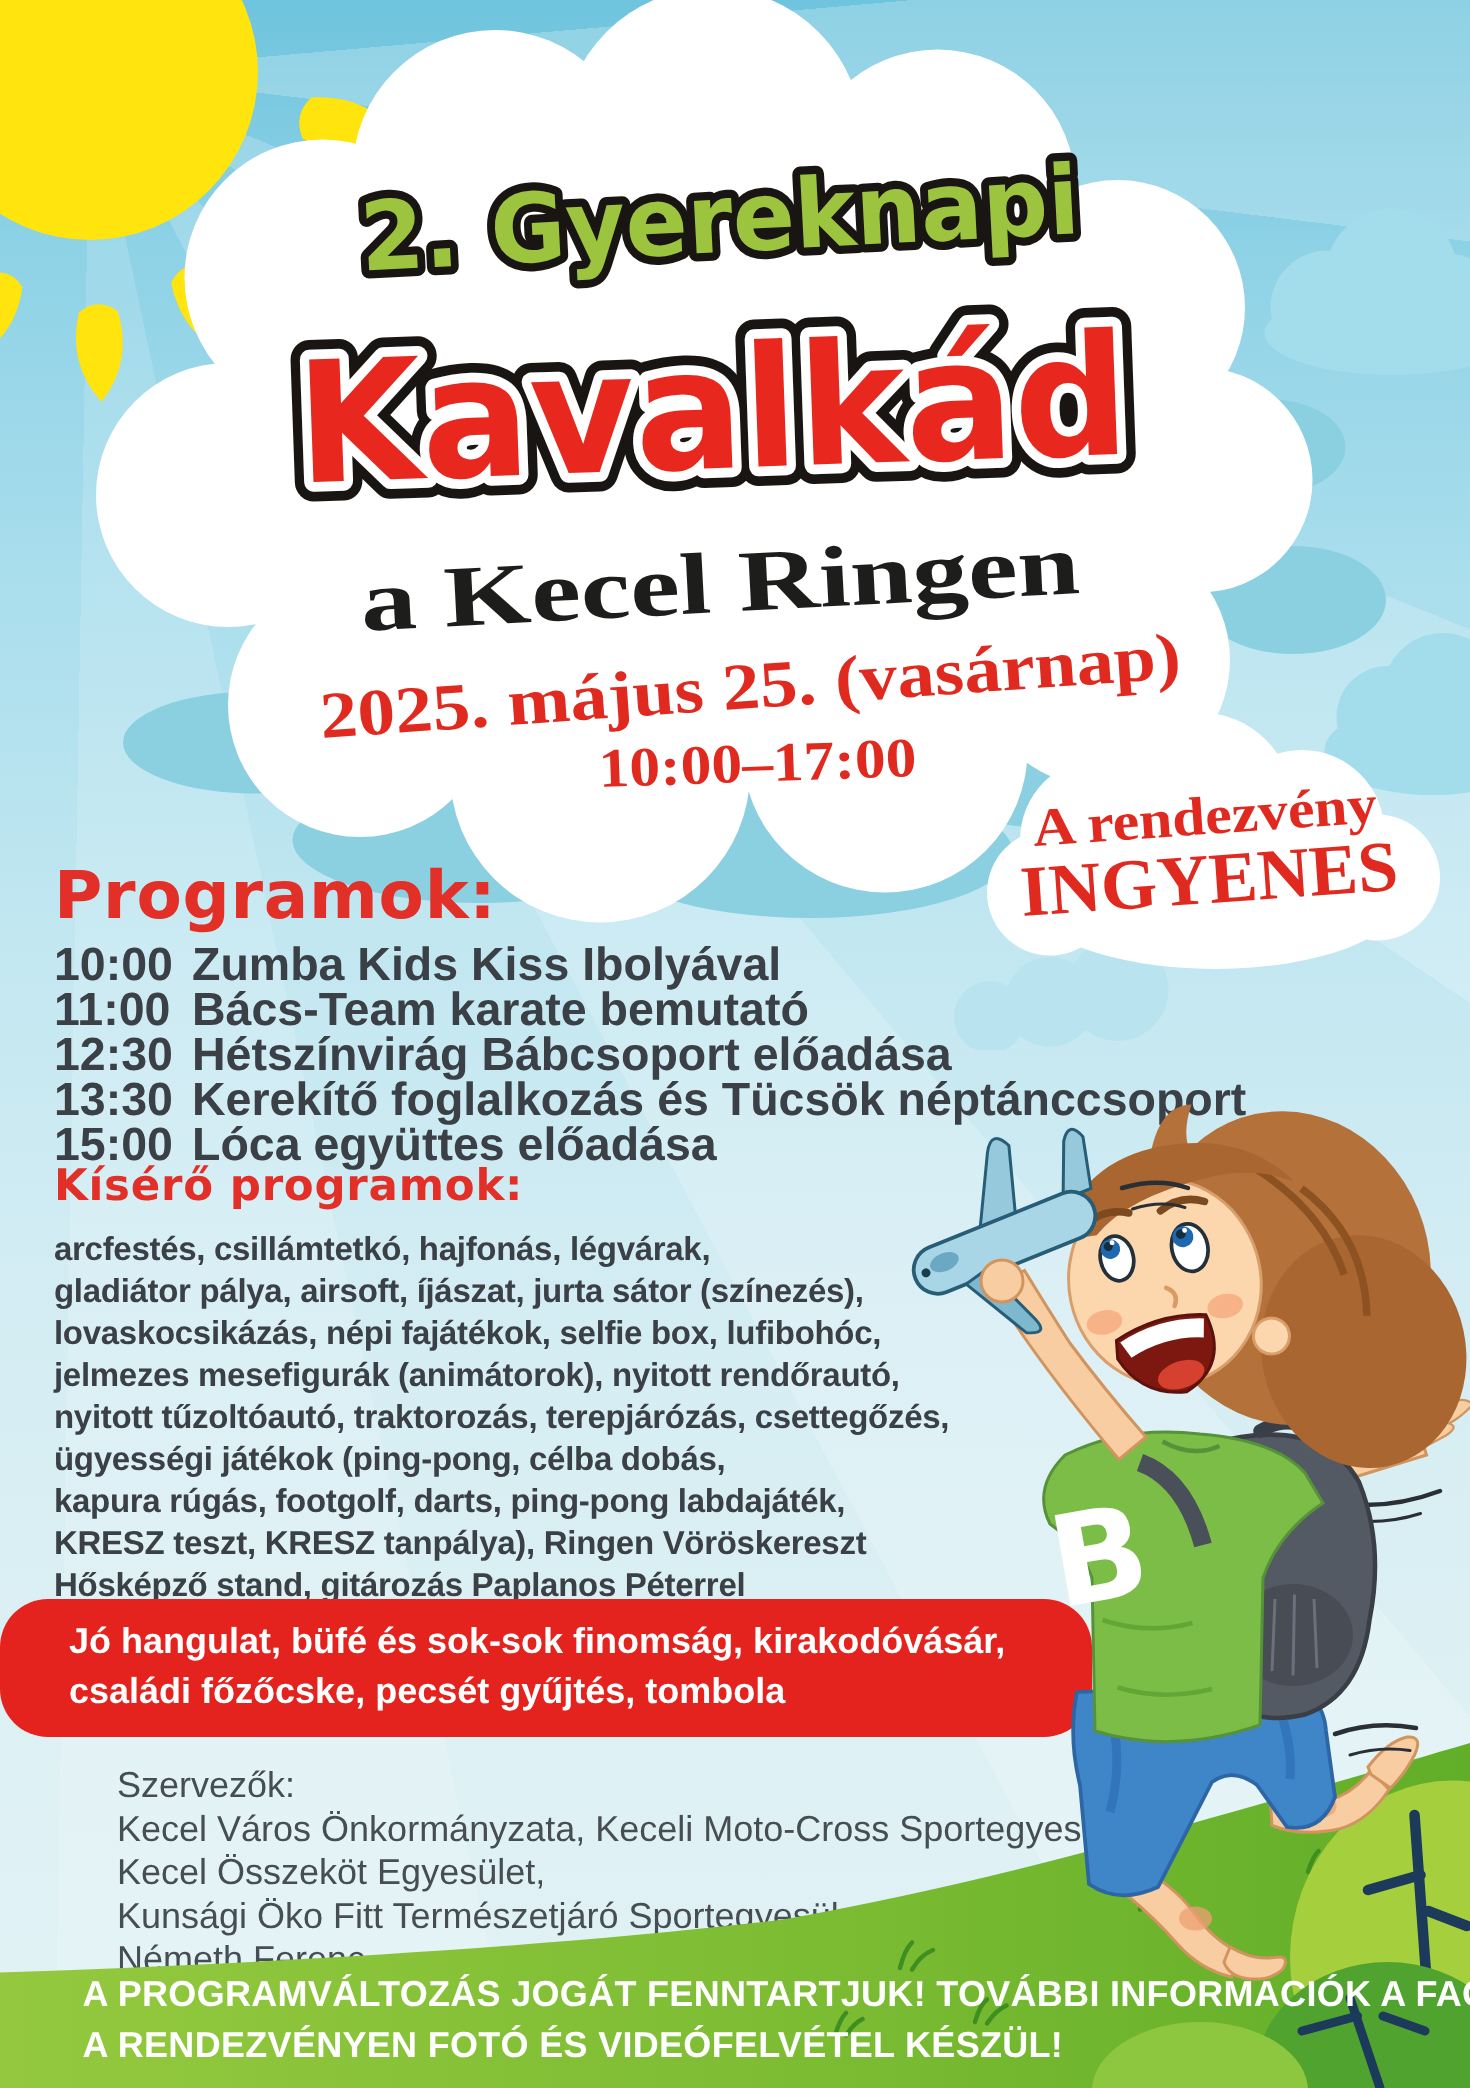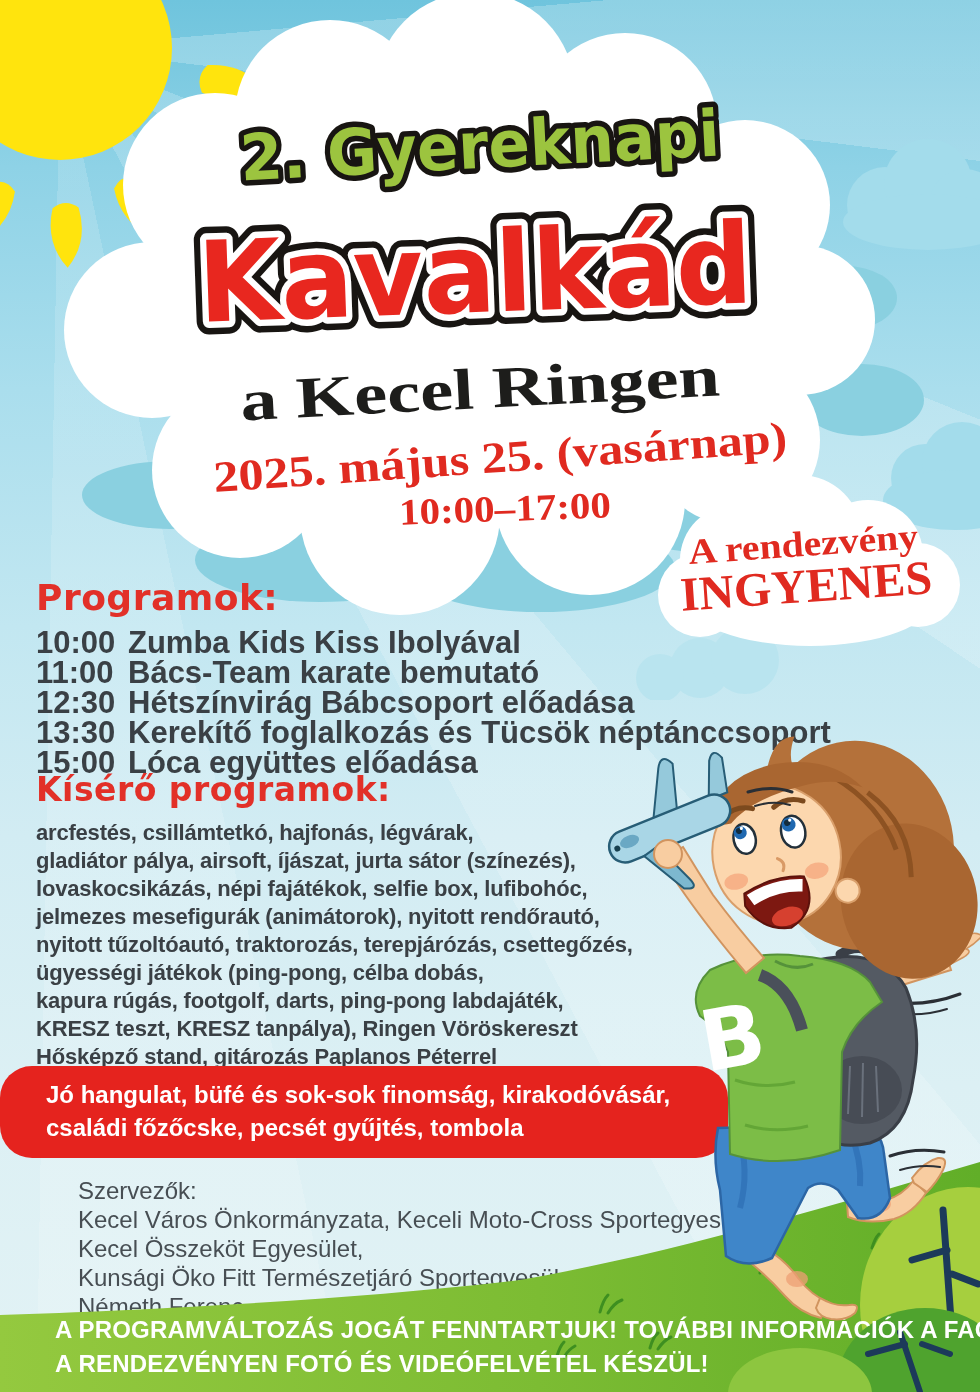--- a/index.html
+++ b/index.html
@@ -14,27 +14,27 @@
       rgba(255,255,255,0) 152deg 168deg, rgba(255,255,255,.15) 168deg 181deg,
       rgba(255,255,255,0) 181deg 360deg);}
   svg{position:absolute;display:block;}
   #sky-scene{left:0;top:0;}
   #ground{left:0;top:1140px;}
   #boy{left:550px;top:730px;}
   .abs{position:absolute;}
   
   .h-red{color:#e23028;font-weight:bold;font-family:"DejaVu Sans",sans-serif;letter-spacing:.5px;}
   .programs{left:36px;top:576px;}
-  .programs .h-red{font-size:36px;line-height:44px;}
+  .programs .h-red{font-size:44px;line-height:44px;}
   .prog-list{margin-top:8px;color:#3a4045;font-weight:bold;font-size:31px;}
   .prog-row{display:flex;line-height:30px;white-space:nowrap;}
   .prog-time{width:66px;flex:0 0 66px;}
   .prog-label{margin-left:26px;}
   .side{left:36px;top:770px;width:700px;}
-  .side .h-red{font-size:33px;line-height:40px;}
+  .side .h-red{font-size:29px;line-height:40px;}
   .side-lines{margin-top:9px;color:#3a4045;font-weight:bold;font-size:22px;line-height:28px;letter-spacing:-0.2px;}
   .side-lines span{display:block;white-space:nowrap;}
   .red-banner{left:0;top:1066px;width:728px;height:92px;background:#e5231e;border-radius:32px;}
   .red-banner .txt{position:absolute;left:46px;top:12px;color:#ffffff;font-weight:bold;font-size:24px;line-height:33px;}
   .red-banner .txt span{display:block;white-space:nowrap;}
   .organizers{left:38px;top:1176px;color:#474e53;font-size:24px;line-height:29px;}
   .organizers span{display:block;white-space:nowrap;margin-left:40px;}
   .footer-line{color:#ffffff;font-weight:bold;font-size:24px;letter-spacing:.2px;white-space:nowrap;}
   #footer1{left:55px;top:1316px;}
   #footer2{left:55px;top:1350px;}

